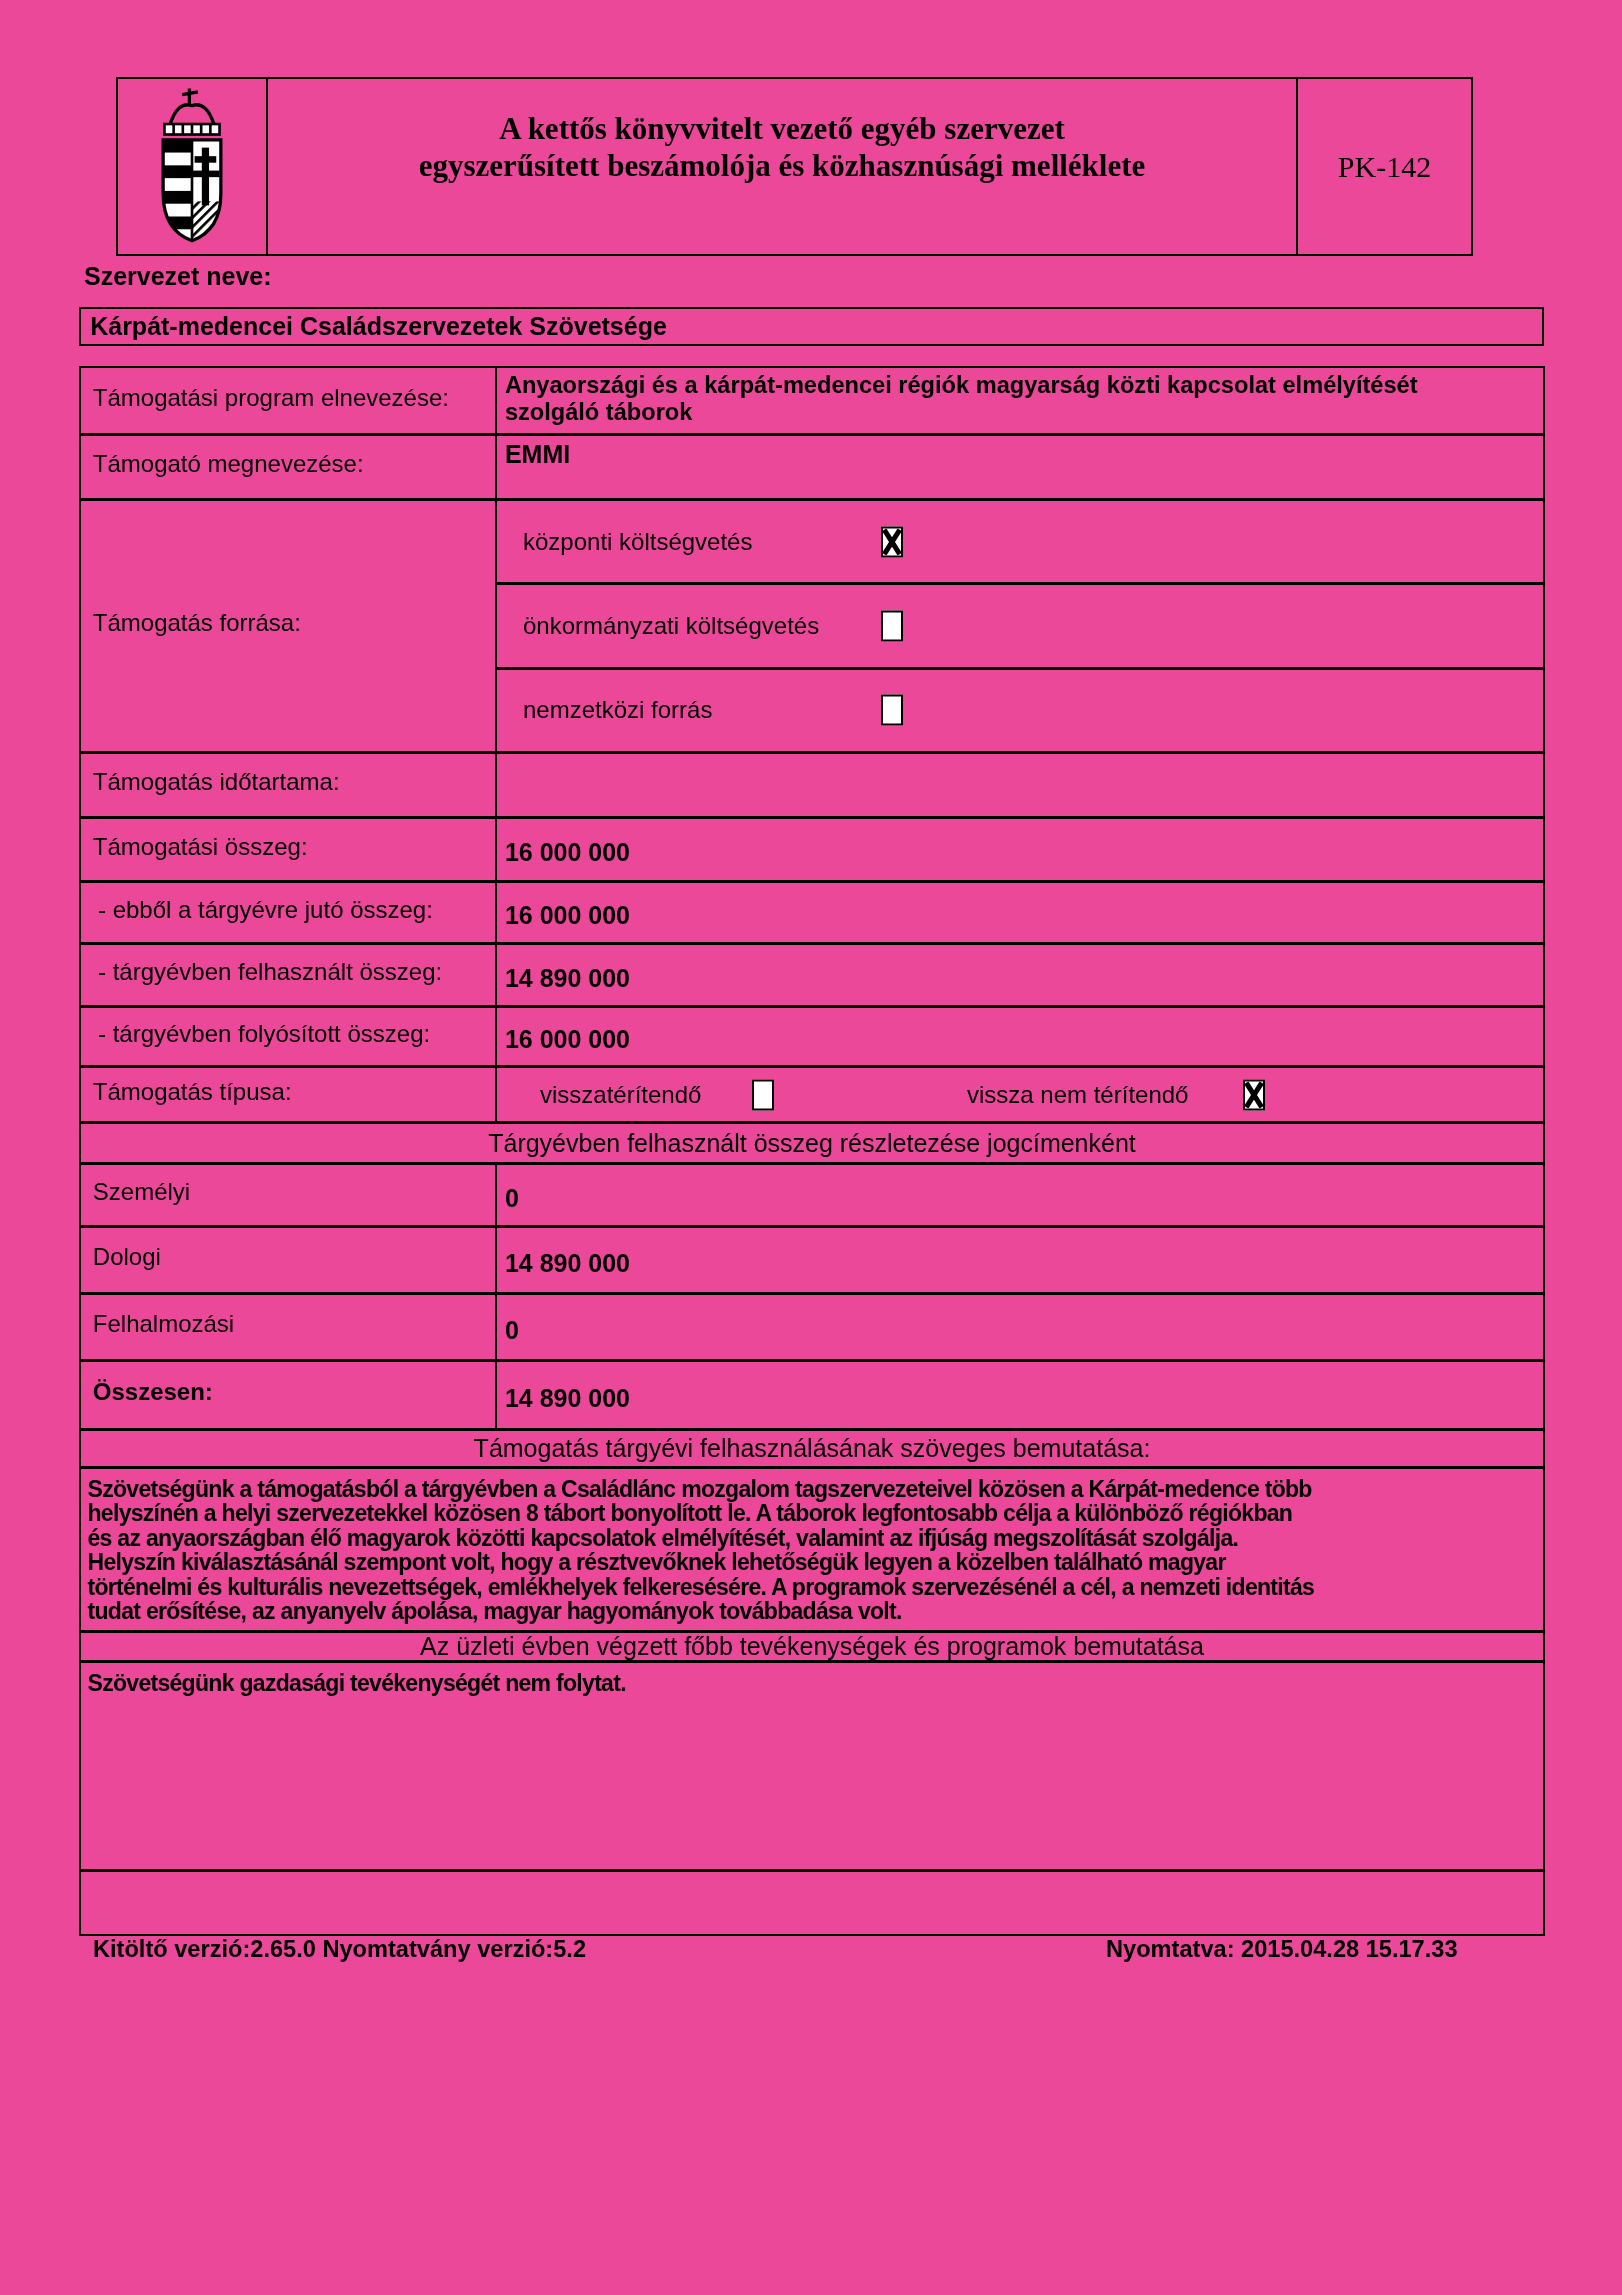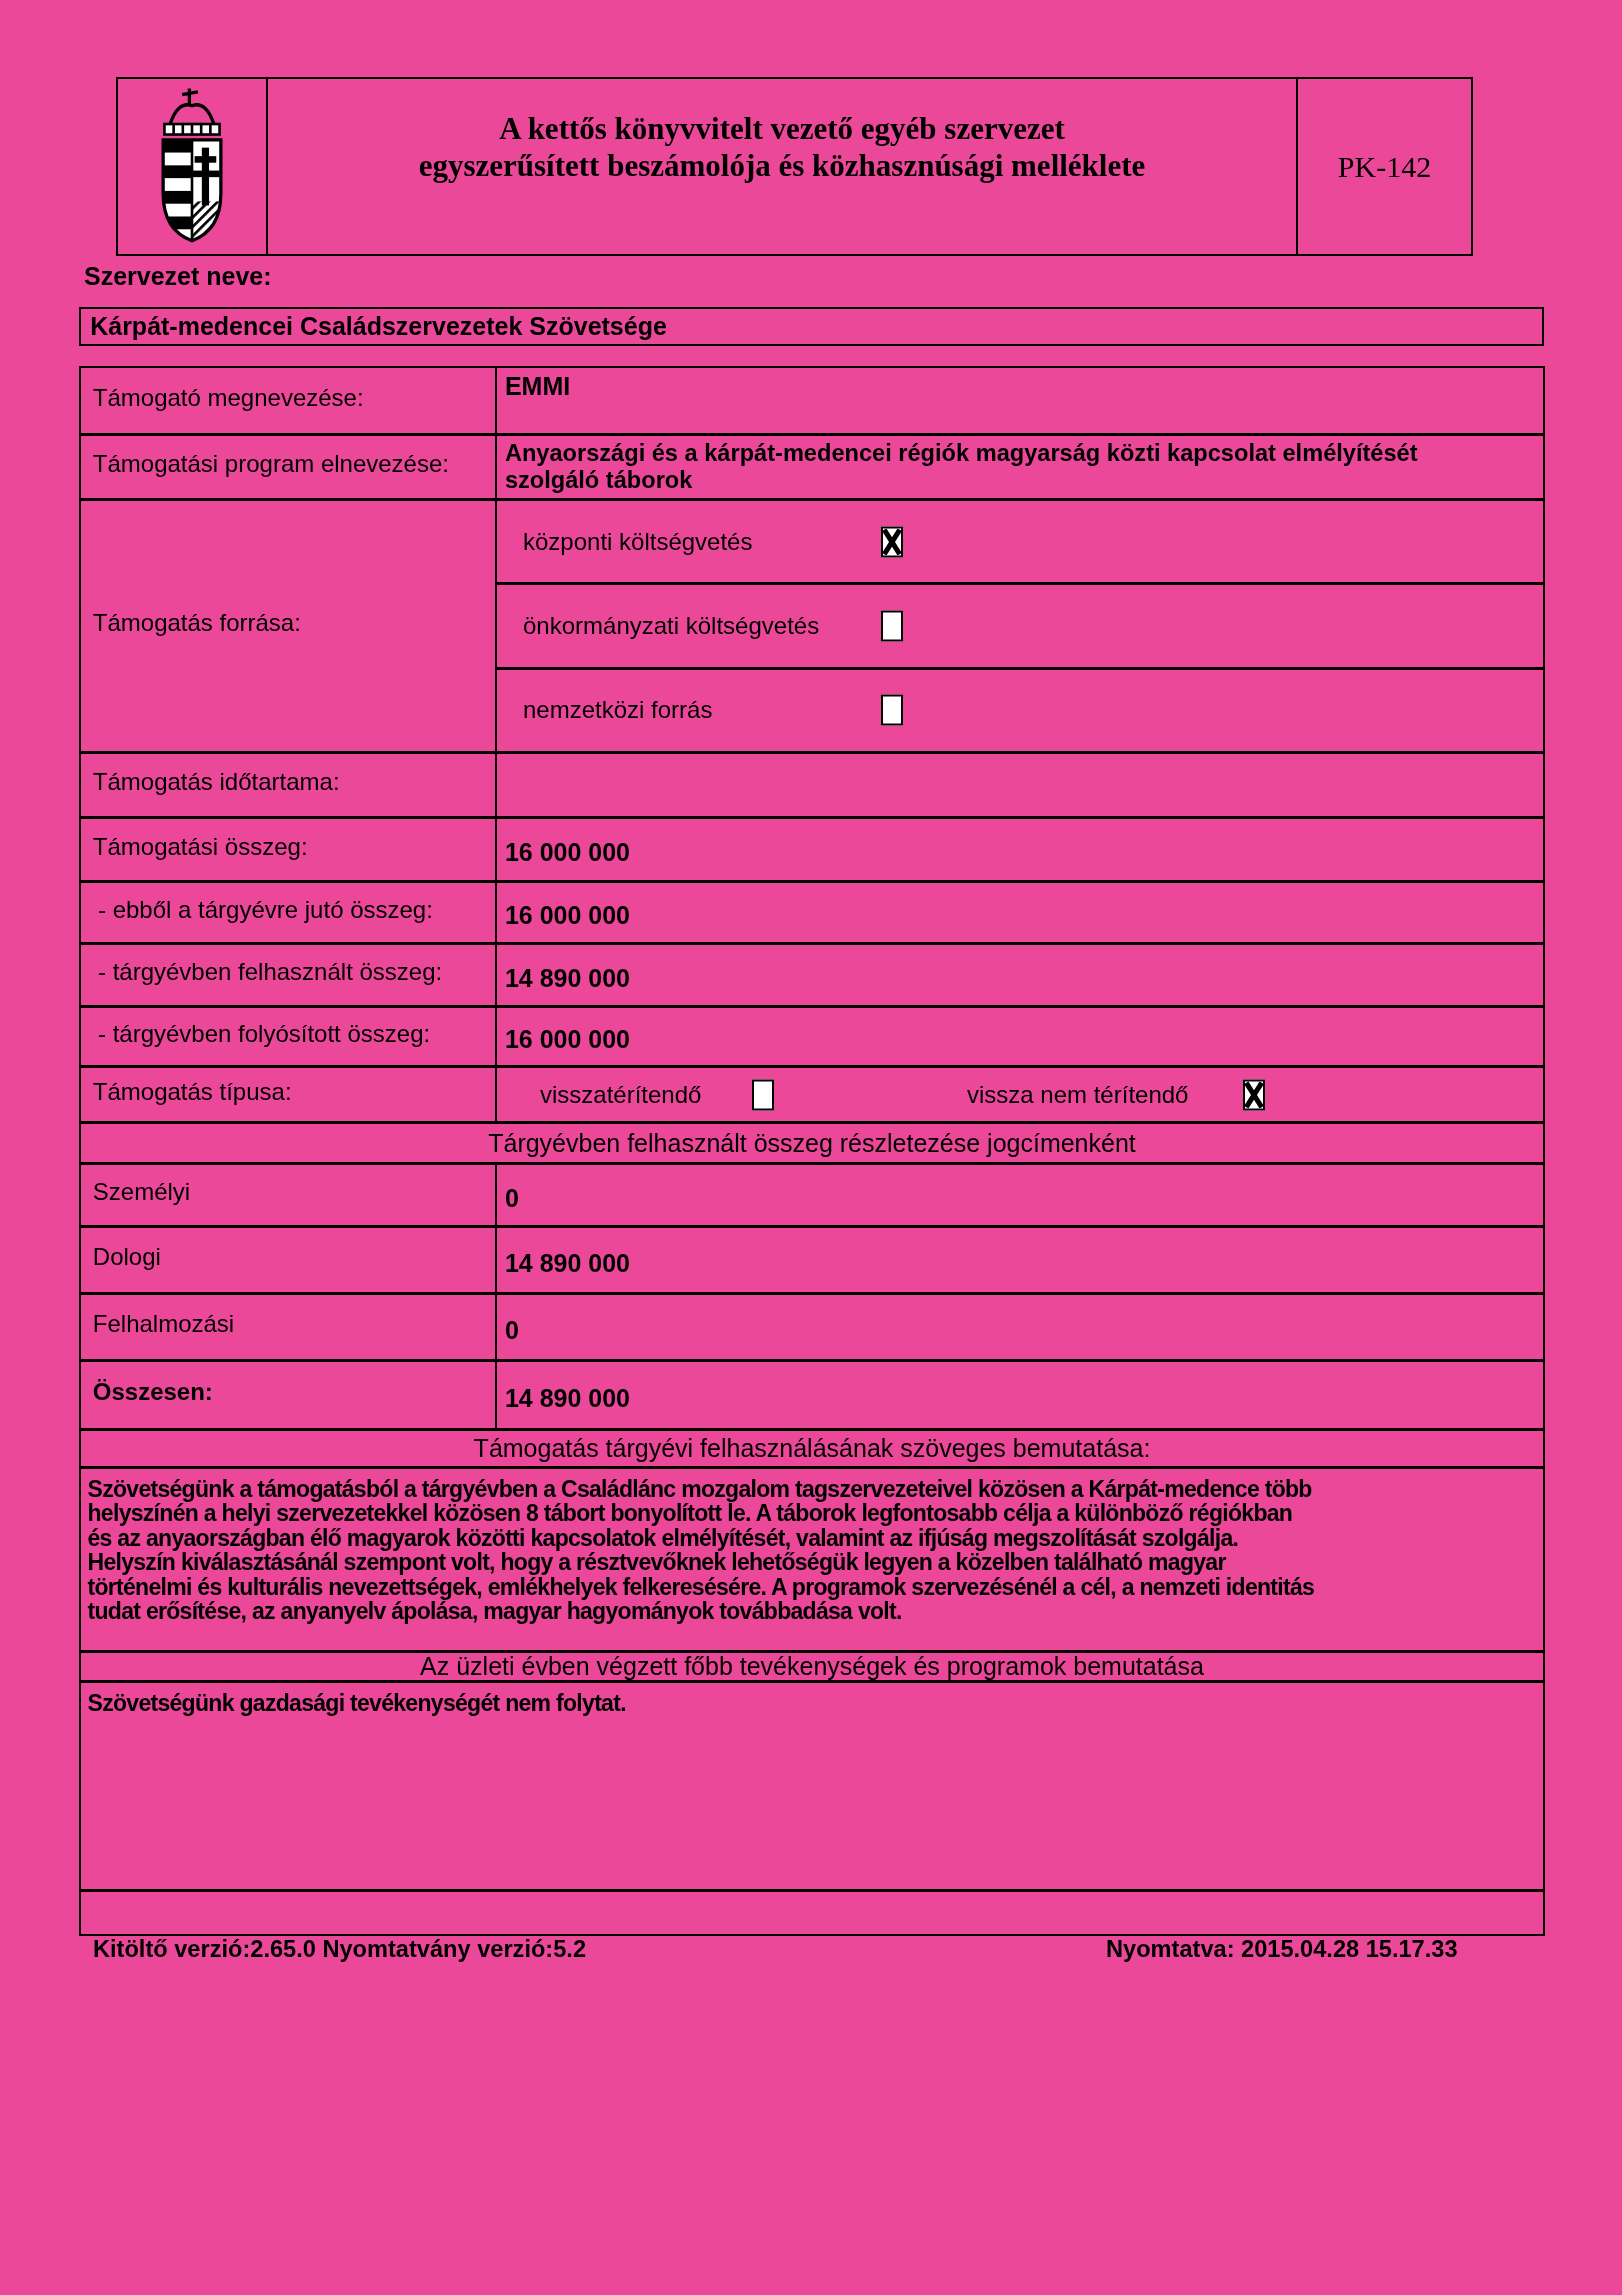--- a/index.html
+++ b/index.html
@@ -119,30 +119,30 @@
   </div>
 
   <div class="org-label">Szervezet neve:</div>
   <div class="org-box">
     <span>Kárpát-medencei Családszervezetek Szövetsége</span>
   </div>
 
   <div class="tbl">
 
     <div class="row" style="height:65px">
-      <div class="lbl">Támogató megnevezése:</div>
-      <div class="val top">EMMI</div>
-    </div>
-
-    <div class="row" style="height:65px">
       <div class="lbl">Támogatási program elnevezése:</div>
       <div class="val top">
         <span class="val-lines">Anyaországi és a kárpát-medencei régiók magyarság közti kapcsolat elmélyítését
 szolgáló táborok</span>
       </div>
+    </div>
+
+    <div class="row" style="height:65px">
+      <div class="lbl">Támogató megnevezése:</div>
+      <div class="val top">EMMI</div>
     </div>
 
     <div class="row" style="height:253px">
       <div class="lbl">Támogatás forrása:</div>
       <div class="src-col">
         <div class="src-row" style="height:63px">
           <span class="src-label">központi költségvetés</span>
           <span class="cbx checked" style="left:384px">
             <svg class="x" viewBox="0 0 28 42" preserveAspectRatio="none">
                 <path d="M2,2 26,40 M26,2 2,40" stroke="#000" stroke-width="8" fill="none"></path>
@@ -221,21 +221,21 @@
       <div class="val">0</div>
     </div>
 
     <div class="row" style="height:69px">
       <div class="lbl b">Összesen:</div>
       <div class="val">14 890 000</div>
     </div>
 
     <div class="sect" style="height:38px">Támogatás tárgyévi felhasználásának szöveges bemutatása:</div>
 
-    <div class="para" style="height:184px">Szövetségünk a támogatásból a tárgyévben a Családlánc mozgalom tagszervezeteivel közösen a Kárpát-medence több
+    <div class="para" style="height:164px">Szövetségünk a támogatásból a tárgyévben a Családlánc mozgalom tagszervezeteivel közösen a Kárpát-medence több
 helyszínén a helyi szervezetekkel közösen 8 tábort bonyolított le. A táborok legfontosabb célja a különböző régiókban
 és az anyaországban élő magyarok közötti kapcsolatok elmélyítését, valamint az ifjúság megszolítását szolgálja.
 Helyszín kiválasztásánál szempont volt, hogy a résztvevőknek lehetőségük legyen a közelben található magyar
 történelmi és kulturális nevezettségek, emlékhelyek felkeresésére. A programok szervezésénél a cél, a nemzeti identitás
 tudat erősítése, az anyanyelv ápolása, magyar hagyományok továbbadása volt.</div>
 
     <div class="sect" style="height:30px">Az üzleti évben végzett főbb tevékenységek és programok bemutatása</div>
 
     <div class="para" style="height:209px">Szövetségünk gazdasági tevékenységét nem folytat.</div>
 

